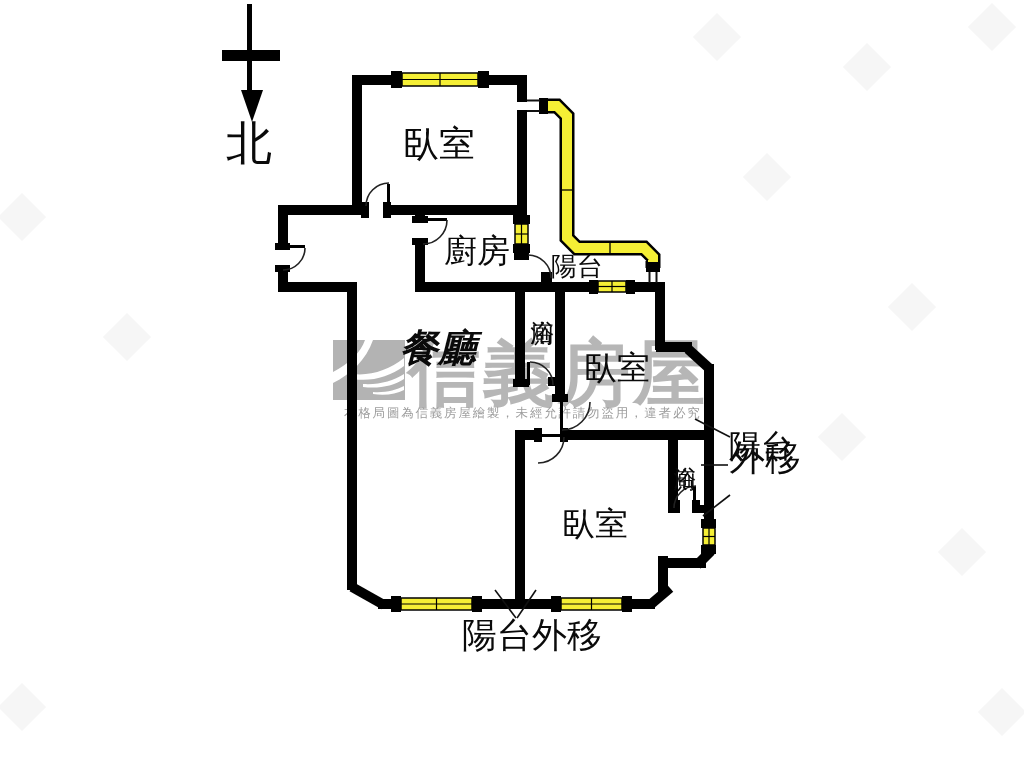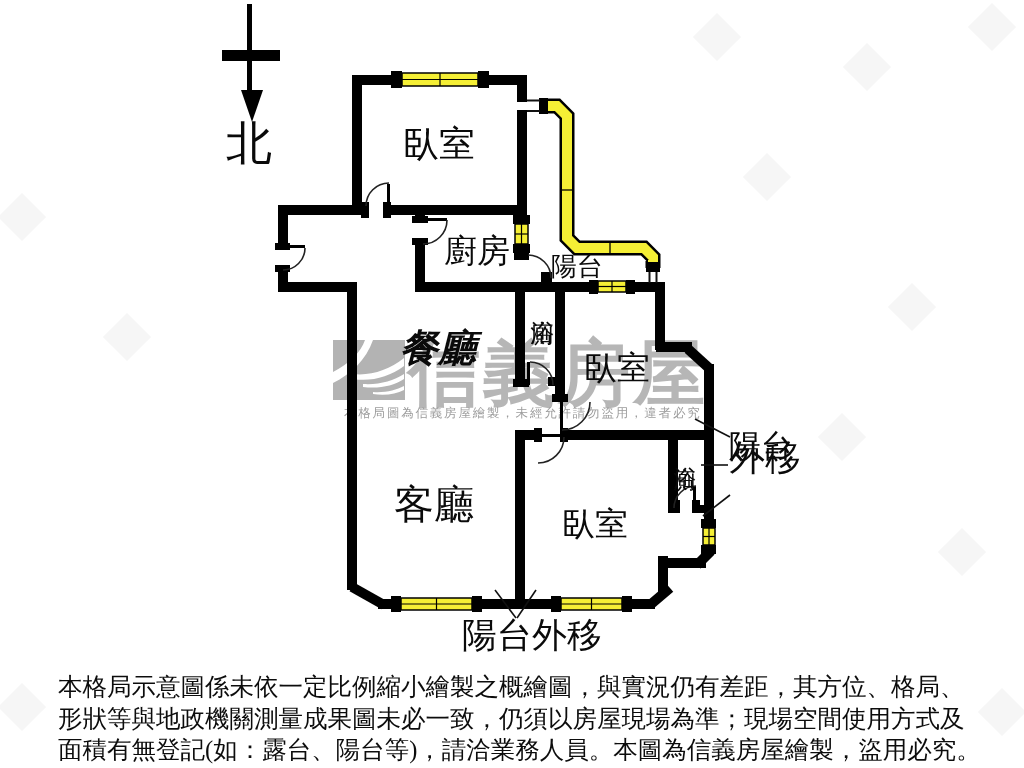--- a/index.html
+++ b/index.html
@@ -225,26 +225,20 @@
     </g>
   </svg>
 
   <div class="lbl" style="left:226px;top:120px;font-size:46px;">北</div>
   <div class="lbl" style="left:403px;top:126px;font-size:36px;">臥室</div>
   <div class="lbl" style="left:444px;top:234px;font-size:33px;text-align:center;">廚房</div>
   <div class="lbl" style="left:551px;top:253px;font-size:26px;">陽台</div>
   <div class="lbl" style="left:400px;top:329px;font-size:38px;font-weight:bold;font-style:italic;">餐廳</div>
   <div class="lbl vert" style="left:529px;top:301px;font-size:24px;">浴廁</div>
   <div class="lbl" style="left:584px;top:351px;font-size:33px;">臥室</div>
-  <div class="lbl" style="left:394px;top:484px;font-size:40px;">客廳</div>
   <div class="lbl" style="left:562px;top:507px;font-size:33px;">臥室</div>
   <div class="lbl vert" style="left:672px;top:448px;font-size:23px;">浴廁</div>
   <div class="lbl" style="left:729px;top:430px;font-size:32px;">陽台</div>
   <div class="lbl" style="left:729px;top:440px;font-size:36px;">外移</div>
   <div class="lbl" style="left:462px;top:618px;font-size:35px;text-align:center;">陽台外移</div>
 
-  <div id="disclaimer">
-    <span>本格局示意圖係未依一定比例縮小繪製之概繪圖，與實況仍有差距，其方位、格局、</span>
-    <span>形狀等與地政機關測量成果圖未必一致，仍須以房屋現場為準；現場空間使用方式及</span>
-    <span>面積有無登記(如：露台、陽台等)，請洽業務人員。本圖為信義房屋繪製，盜用必究。</span>
-  </div>
 
 </div>
 
 </body></html>

